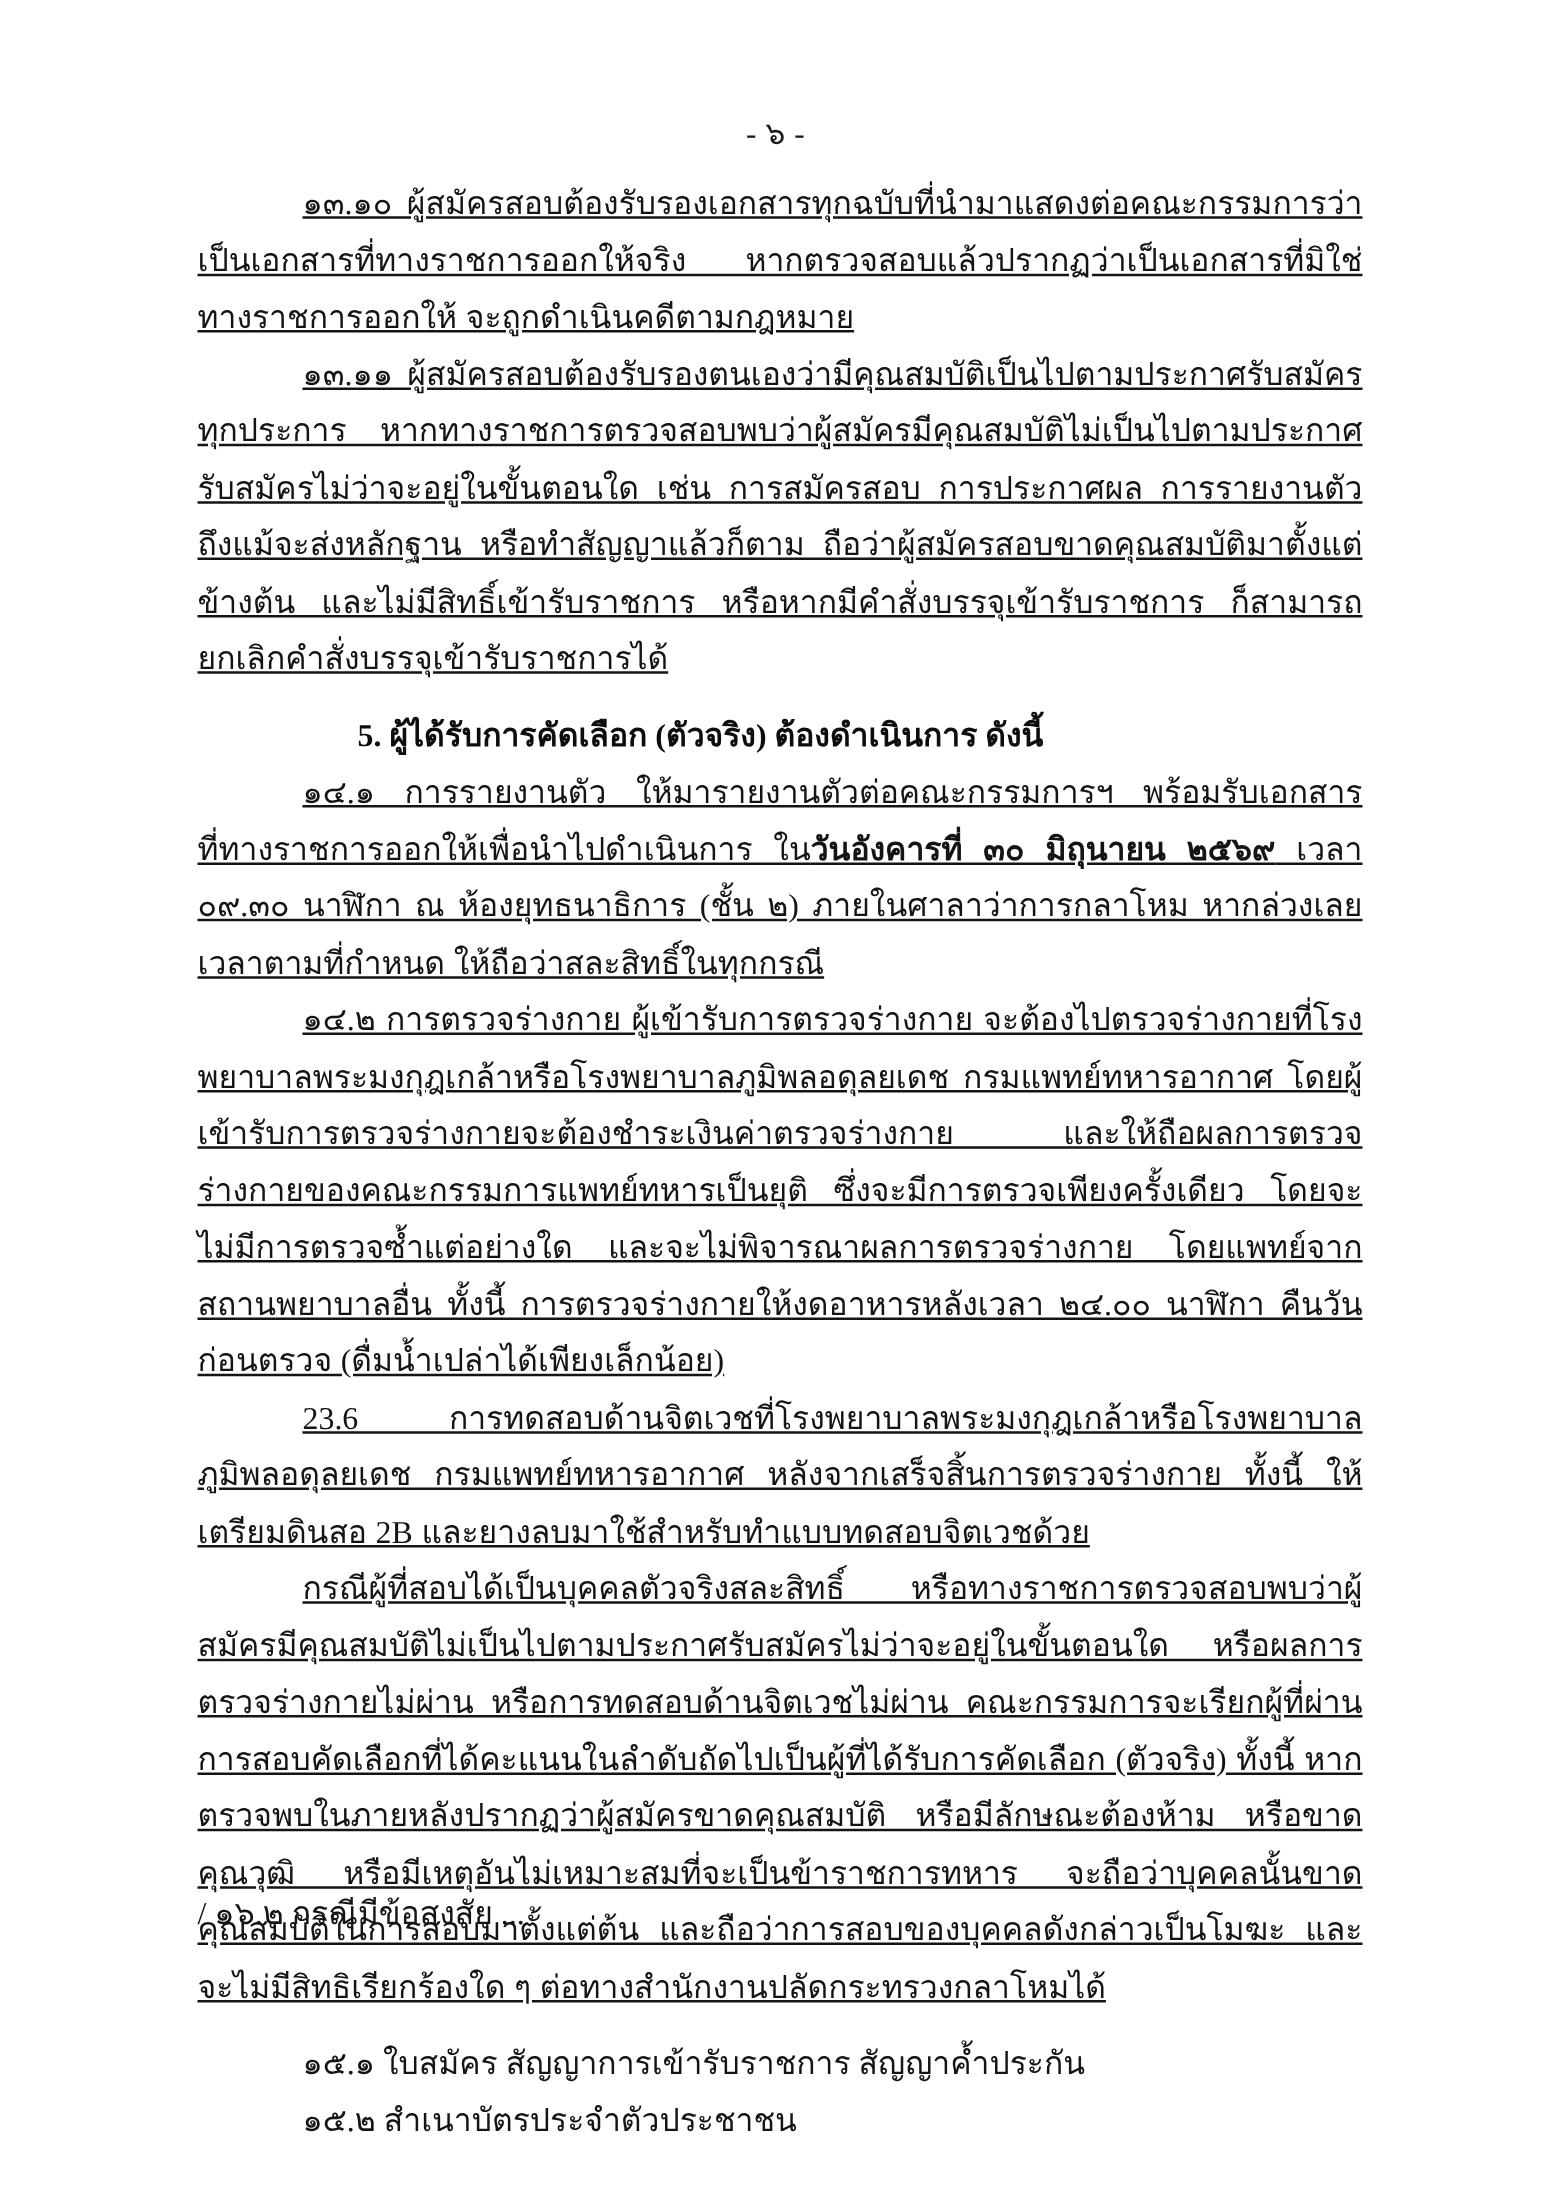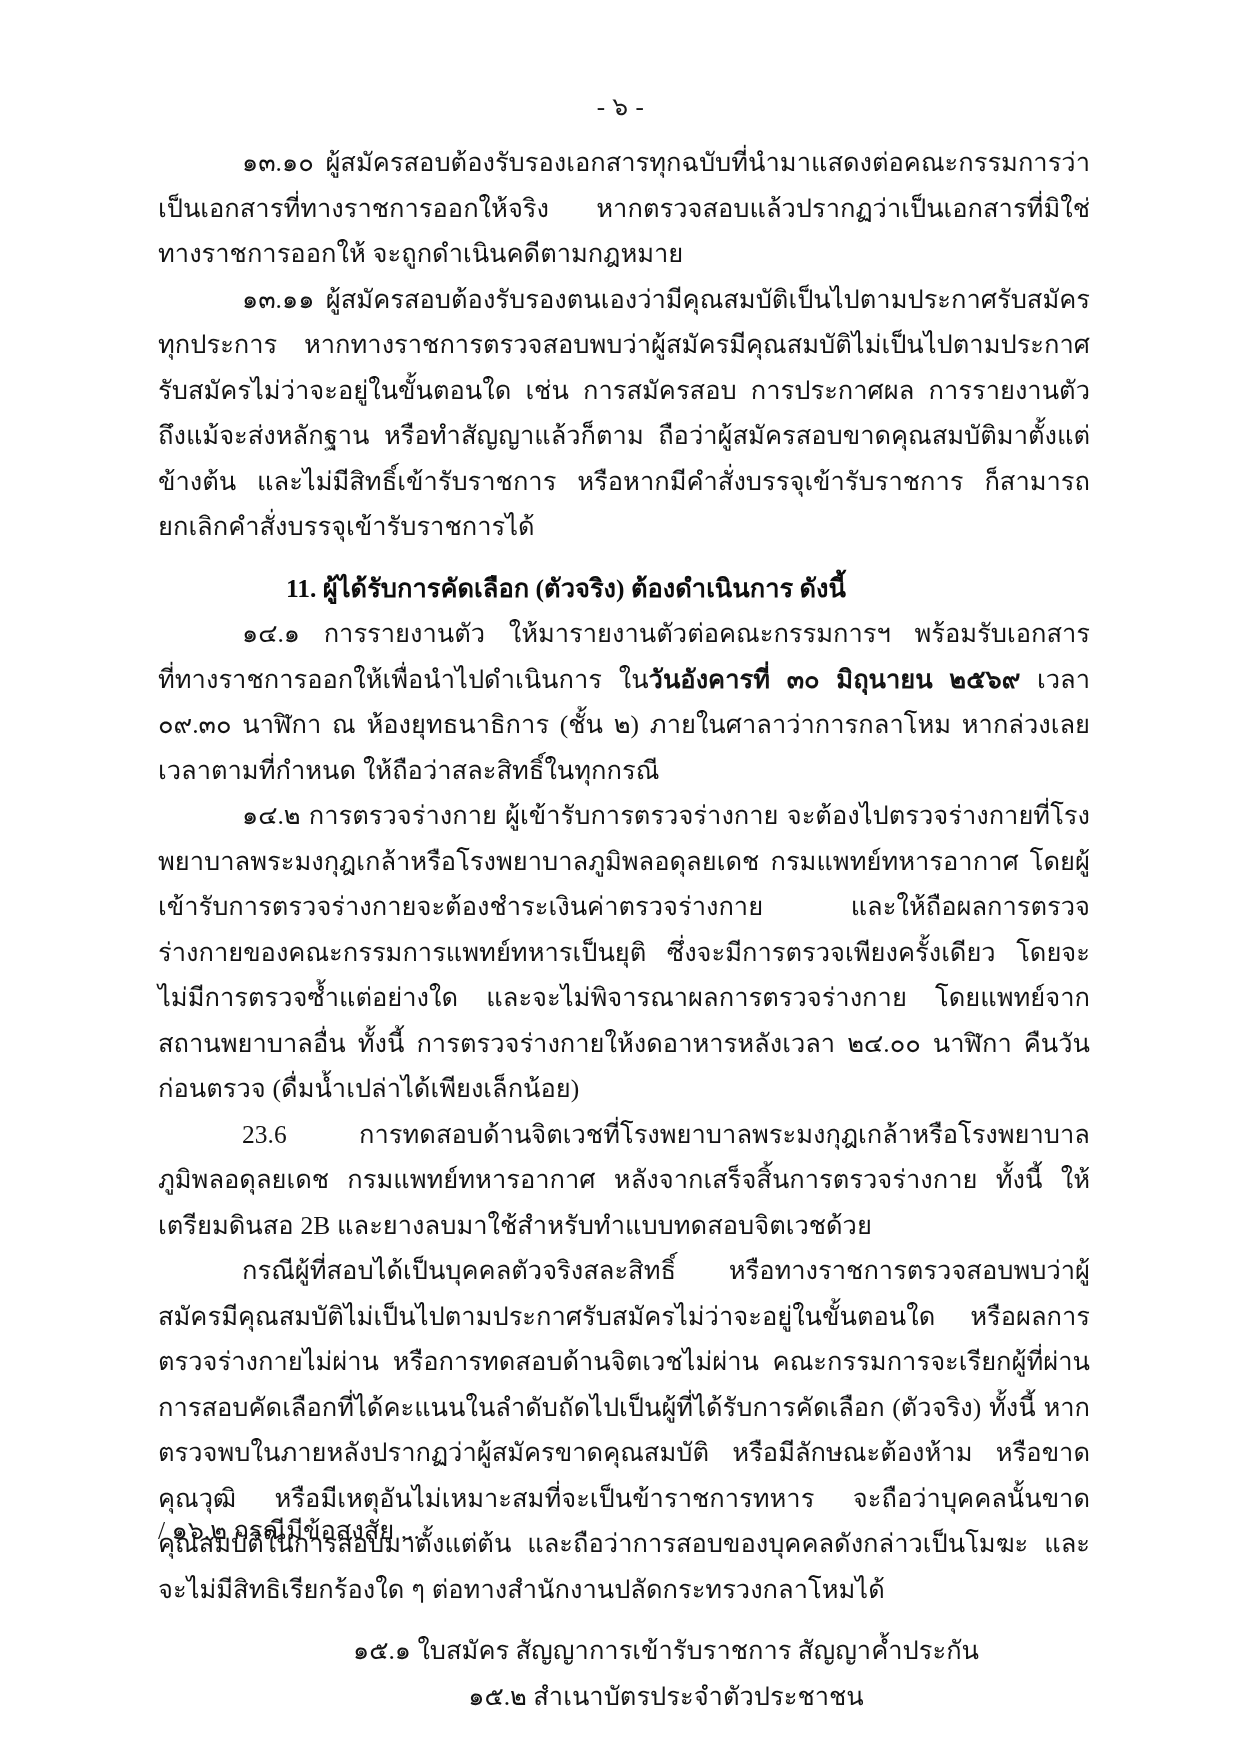--- a/index.html
+++ b/index.html
@@ -40,36 +40,37 @@
     font-size: 25.5px;
     line-height: 45.5px;
     text-align: justify;
     text-justify: inter-word;
     text-indent: 84px;
     color: #141414;
     word-spacing: 0.5px;
   }
   p.para.last-line-left {
     text-align-last: left;
+    text-decoration: underline;
   }
   h2.heading {
     margin: 0;
     font-size: 25.5px;
     line-height: 45.5px;
     font-weight: bold;
     text-indent: 128px;
     text-align: left;
     color: #0d0d0d;
   }
   .sub-item {
     margin: 0;
     font-size: 25.5px;
     line-height: 45.5px;
     text-indent: 84px;
-    text-align: center;
+    text-align: left;
     color: #141414;
   }
   .spacer-md { height: 16px; }
   .bold-inline { font-weight: bold; }
   .footnote {
     position: absolute;
     left: 158px;
     width: 932px;
     bottom: 205px;
     font-size: 25.5px;
@@ -87,21 +88,21 @@
   <div class="page-number">- ๖ -</div>
 
   <div class="body-area">
 
     <p class="para last-line-left">๑๓.๑๐  ผู้สมัครสอบต้องรับรองเอกสารทุกฉบับที่นำมาแสดงต่อคณะกรรมการว่าเป็นเอกสารที่ทางราชการออกให้จริง หากตรวจสอบแล้วปรากฏว่าเป็นเอกสารที่มิใช่ทางราชการออกให้ จะถูกดำเนินคดีตามกฎหมาย</p>
 
     <p class="para last-line-left">๑๓.๑๑  ผู้สมัครสอบต้องรับรองตนเองว่ามีคุณสมบัติเป็นไปตามประกาศรับสมัครทุกประการ หากทางราชการตรวจสอบพบว่าผู้สมัครมีคุณสมบัติไม่เป็นไปตามประกาศรับสมัครไม่ว่าจะอยู่ในขั้นตอนใด เช่น การสมัครสอบ การประกาศผล การรายงานตัว ถึงแม้จะส่งหลักฐาน หรือทำสัญญาแล้วก็ตาม ถือว่าผู้สมัครสอบขาดคุณสมบัติมาตั้งแต่ข้างต้น และไม่มีสิทธิ์เข้ารับราชการ หรือหากมีคำสั่งบรรจุเข้ารับราชการ ก็สามารถยกเลิกคำสั่งบรรจุเข้ารับราชการได้</p>
 
     <div class="spacer-md"></div>
 
-    <h2 class="heading">11. ผู้ได้รับการคัดเลือก (ตัวจริง) ต้องดำเนินการ ดังนี้</h2>
+    <h2 class="heading">5. ผู้ได้รับการคัดเลือก (ตัวจริง) ต้องดำเนินการ ดังนี้</h2>
 
     <p class="para last-line-left"><span>๑๔.๑  การรายงานตัว ให้มารายงานตัวต่อคณะกรรมการฯ พร้อมรับเอกสารที่ทางราชการออกให้เพื่อนำไปดำเนินการ ใน</span><span class="bold-inline">วันอังคารที่ ๓๐ มิถุนายน ๒๕๖๙</span><span> เวลา ๐๙.๓๐ นาฬิกา ณ ห้องยุทธนาธิการ (ชั้น ๒) ภายในศาลาว่าการกลาโหม หากล่วงเลยเวลาตามที่กำหนด ให้ถือว่าสละสิทธิ์ในทุกกรณี</span></p>
 
     <p class="para last-line-left">๑๔.๒  การตรวจร่างกาย ผู้เข้ารับการตรวจร่างกาย จะต้องไปตรวจร่างกายที่โรงพยาบาลพระมงกุฎเกล้าหรือโรงพยาบาลภูมิพลอดุลยเดช กรมแพทย์ทหารอากาศ โดยผู้เข้ารับการตรวจร่างกายจะต้องชำระเงินค่าตรวจร่างกาย และให้ถือผลการตรวจร่างกายของคณะกรรมการแพทย์ทหารเป็นยุติ ซึ่งจะมีการตรวจเพียงครั้งเดียว โดยจะไม่มีการตรวจซ้ำแต่อย่างใด และจะไม่พิจารณาผลการตรวจร่างกาย โดยแพทย์จากสถานพยาบาลอื่น ทั้งนี้ การตรวจร่างกายให้งดอาหารหลังเวลา ๒๔.๐๐ นาฬิกา คืนวันก่อนตรวจ (ดื่มน้ำเปล่าได้เพียงเล็กน้อย)</p>
 
     <p class="para last-line-left">23.6  การทดสอบด้านจิตเวชที่โรงพยาบาลพระมงกุฎเกล้าหรือโรงพยาบาลภูมิพลอดุลยเดช กรมแพทย์ทหารอากาศ หลังจากเสร็จสิ้นการตรวจร่างกาย ทั้งนี้ ให้เตรียมดินสอ 2B และยางลบมาใช้สำหรับทำแบบทดสอบจิตเวชด้วย</p>
 
     <p class="para last-line-left">กรณีผู้ที่สอบได้เป็นบุคคลตัวจริงสละสิทธิ์ หรือทางราชการตรวจสอบพบว่าผู้สมัครมีคุณสมบัติไม่เป็นไปตามประกาศรับสมัครไม่ว่าจะอยู่ในขั้นตอนใด หรือผลการตรวจร่างกายไม่ผ่าน หรือการทดสอบด้านจิตเวชไม่ผ่าน คณะกรรมการจะเรียกผู้ที่ผ่านการสอบคัดเลือกที่ได้คะแนนในลำดับถัดไปเป็นผู้ที่ได้รับการคัดเลือก (ตัวจริง) ทั้งนี้ หากตรวจพบในภายหลังปรากฏว่าผู้สมัครขาดคุณสมบัติ หรือมีลักษณะต้องห้าม หรือขาดคุณวุฒิ หรือมีเหตุอันไม่เหมาะสมที่จะเป็นข้าราชการทหาร จะถือว่าบุคคลนั้นขาดคุณสมบัติในการสอบมาตั้งแต่ต้น และถือว่าการสอบของบุคคลดังกล่าวเป็นโมฆะ และจะไม่มีสิทธิเรียกร้องใด ๆ ต่อทางสำนักงานปลัดกระทรวงกลาโหมได้</p>
 
     <div class="spacer-md"></div>

